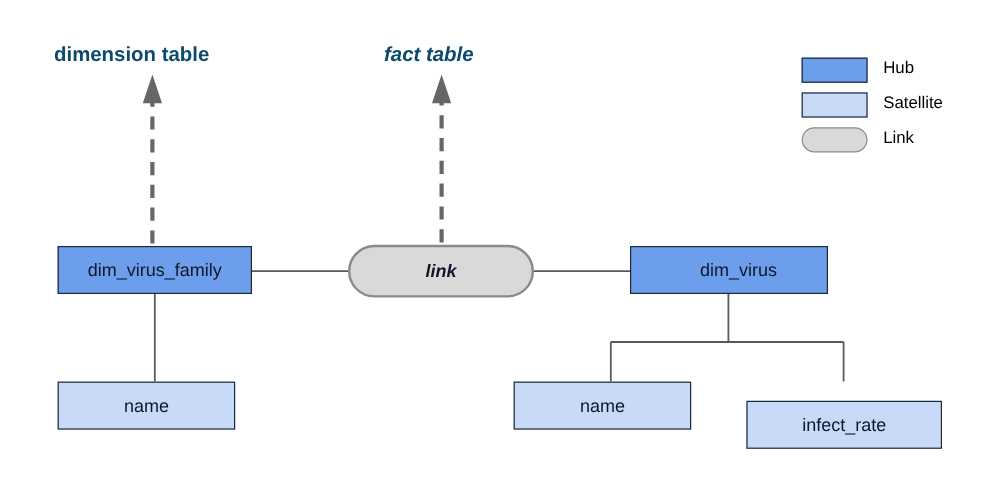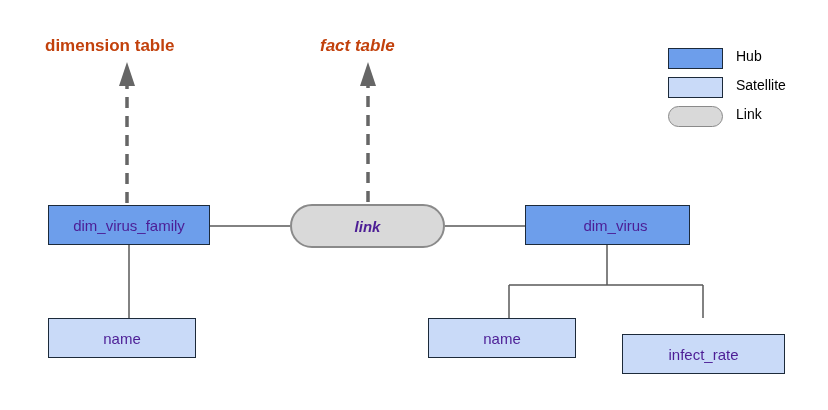--- a/index.html
+++ b/index.html
@@ -19,21 +19,21 @@
     left: 0; top: 0;
     width: 828px; height: 410px;
     pointer-events: none;
   }
   .node {
     position: absolute;
     display: flex;
     align-items: center;
     justify-content: center;
     font-size: 15px;
-    color: #4c1d95;
+    color: #0f172a;
     text-align: center;
   }
   .hub-node {
     background: #6d9eeb;
     border: 1px solid #1c2a3a;
     width: 162px;
     height: 40px;
   }
   .satellite-node {
     background: #c9daf8;
@@ -47,21 +47,21 @@
     border-radius: 22px;
     width: 155px;
     height: 44px;
     font-weight: bold;
     font-style: italic;
   }
   .top-label {
     position: absolute;
     font-weight: bold;
     font-size: 17px;
-    color: #c2410c;
+    color: #0c4a6e;
     white-space: nowrap;
   }
   .legend {
     position: absolute;
     left: 668px;
     top: 48px;
   }
   .legend-row {
     display: flex;
     margin-bottom: 8px;

